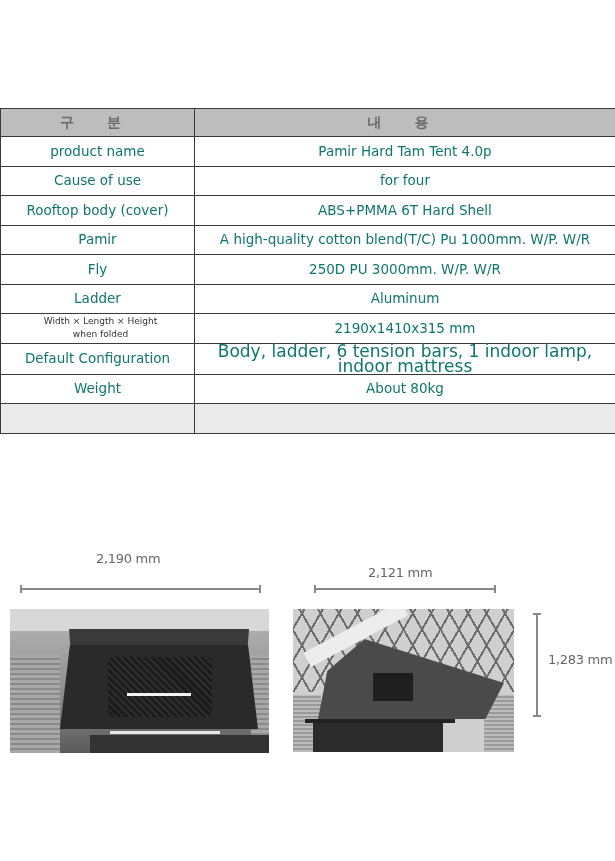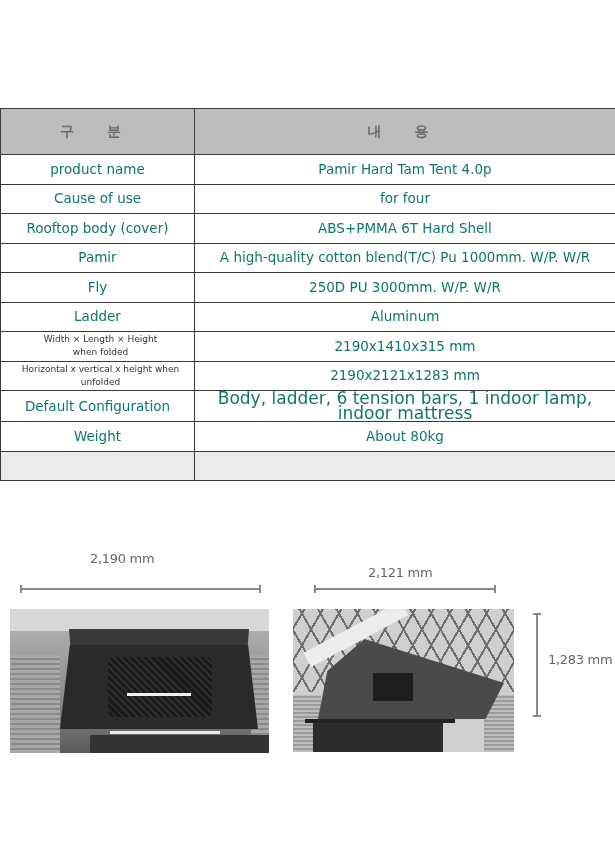--- a/index.html
+++ b/index.html
@@ -8,21 +8,21 @@
     position: absolute; left: 0; top: 108px; width: 615px;
     border-collapse: collapse; table-layout: fixed;
   }
   .spec-table td, .spec-table th {
     border: 1.5px solid #3a3a3a; text-align: center; vertical-align: middle;
     padding: 0 2px; font-weight: normal; font-size: 13.5px; line-height: 15px; color: #0f766e;
   }
   .spec-table col.c1 { width: 194px; }
   .spec-table col.c2 { width: 421px; }
   .spec-table tr { height: 29.5px; }
-  .spec-table tr.head { height: 46px; }
+  .spec-table tr.head { height: 28px; }
   .spec-table tr.head th { background: #bdbdbd; color: #6a6a6a; font-size: 14px; font-weight: bold; letter-spacing: 14px; }
   .spec-table td.small { font-size: 9px; line-height: 13px; color: #333; padding-left: 8px; }
   .spec-table tr.blank td { background: #ebebeb; }
   .spec-table td.val { font-size: 13.5px; }
 
   .dim-label { position: absolute; font-size: 13px; color: #666; letter-spacing: -0.3px; }
   .dim-line-h { position: absolute; height: 2px; background: #888; }
   .dim-line-h::before, .dim-line-h::after { content: ""; position: absolute; top: -3px; width: 2px; height: 8px; background: #888; }
   .dim-line-h::before { left: 0; } .dim-line-h::after { right: 0; }
   .dim-line-v { position: absolute; width: 2px; background: #888; }
@@ -91,42 +91,35 @@
     <td class="val">Aluminum</td>
   </tr>
   <tr>
     <td class="small">
       <div>Width × Length × Height</div>
       <div>when folded</div>
     </td>
     <td class="val">2190x1410x315 mm</td>
   </tr>
   <tr>
-    <td class="small">
-      <div>Horizontal x vertical x height when</div>
-      <div>unfolded</div>
-    </td>
-    <td class="val">2190x2121x1283 mm</td>
-  </tr>
-  <tr>
     <td>Default Configuration</td>
     <td class="val" style="font-size:17px;">Body, ladder, 6 tension bars, 1 indoor lamp, indoor mattress</td>
   </tr>
   <tr>
     <td>Weight</td>
     <td class="val">About 80kg</td>
   </tr>
   <tr class="blank">
     <td></td>
     <td></td>
   </tr>
 </tbody>
   </table>
 
-<div class="dim-label" style="left:90px; top:551px;">2,190 mm</div>
+<div class="dim-label" style="left:96px; top:551px;">2,190 mm</div>
 <div class="dim-line-h" style="left:20px; top:588px; width:241px;"></div>
 
 <div class="dim-label" style="left:368px; top:551px;margin-top:14px;">2,121 mm</div>
 <div class="dim-line-h" style="left:314px; top:588px; width:182px;"></div>
 
 <div class="dim-line-v" style="left:536px; top:613px; height:104px;"></div>
 <div class="dim-label" style="left:548px; top:652px;">1,283 mm</div>
 
 <div class="photo photo1">
   <div class="roof"></div>

